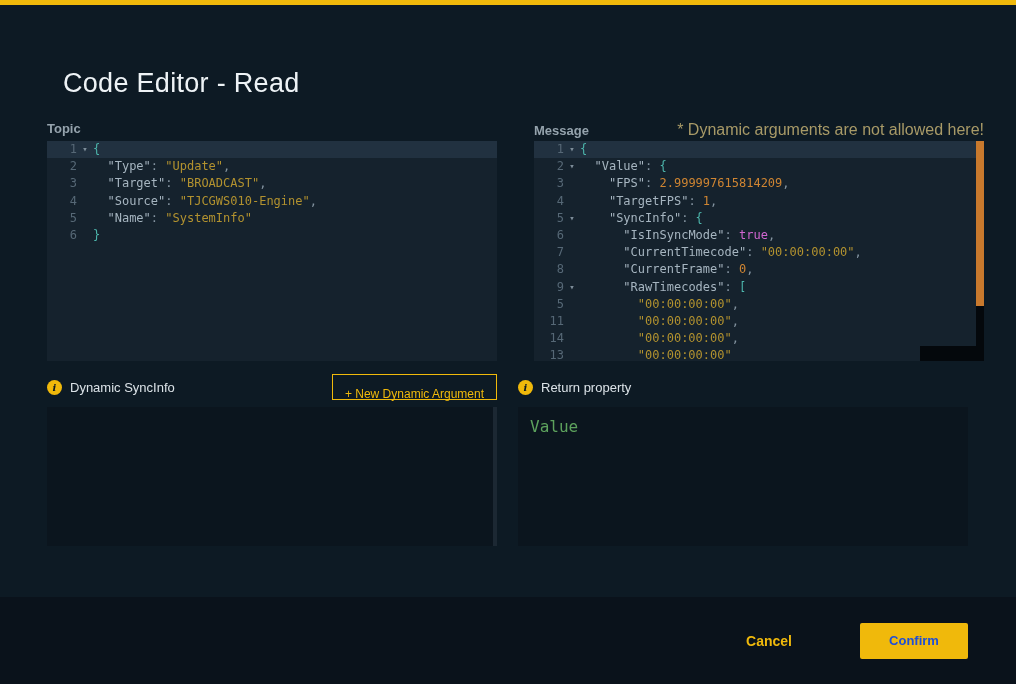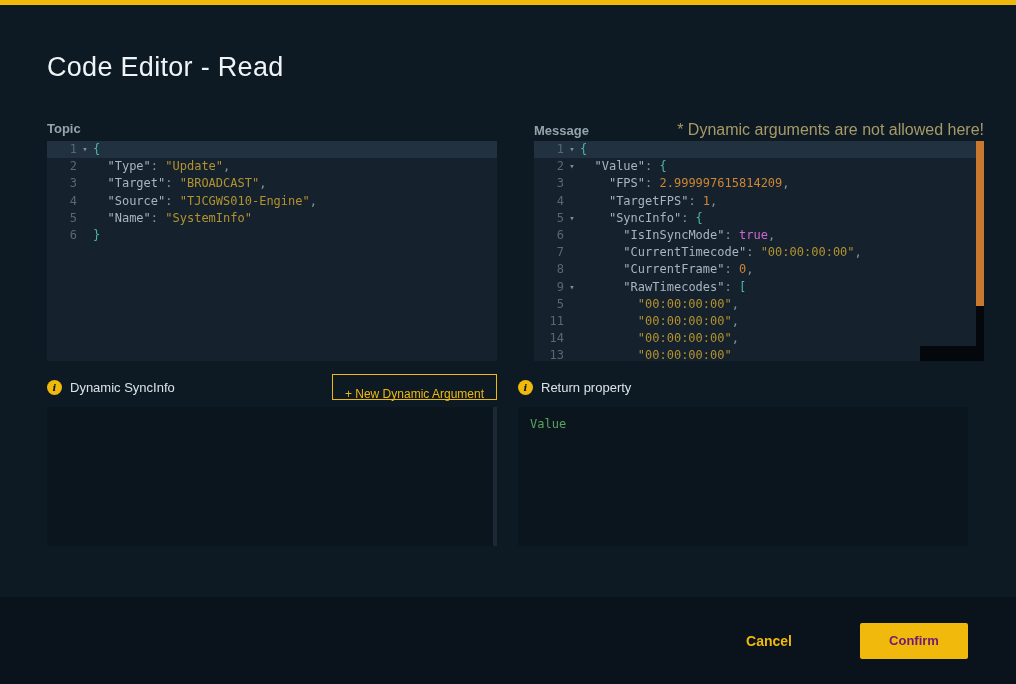--- a/index.html
+++ b/index.html
@@ -7,21 +7,21 @@
   body {
     width:1016px; height:684px;
     background:#0d1a24;
     overflow:hidden;
     font-family:"Liberation Sans", sans-serif;
     position:relative;
   }
   .accent-bar { position:absolute; top:0; left:0; width:100%; height:5px; background:#f0b90b; }
 
   .page-title {
-    position:absolute; left:47px; top:52px; margin:0;
+    position:absolute; left:47px; top:52px; margin:16px;
     font-size:27px; font-weight:500; color:#eef3f6; letter-spacing:0.3px;
   }
 
   
   .section-topic   { position:absolute; left:47px;  top:121px; width:450px; }
   .section-message { position:absolute; left:518px; top:121px; width:450px;margin-left:16px; }
   .editor-header { display:flex; justify-content:space-between; align-items:baseline; height:20px; }
   .editor-label { font-size:13px; color:#95a3ad;font-weight:bold; }
   .editor-note  { font-size:16px; color:#a89a67; }
 
@@ -61,38 +61,38 @@
   .lower-label { font-size:13px; color:#dbe2e7; }
   .outline-btn {
     position:absolute; right:0; top:0; height:26px; padding:12px 12px;
     background:transparent; border:1px solid #f0b90b; color:#f0b90b;
     font-size:12px; font-family:"Liberation Sans", sans-serif; cursor:pointer;
   }
   .panel { margin-top:6px; width:450px; height:139px; background:#0b151e; position:relative; }
   .panel-track { position:absolute; right:0; top:0; width:4px; height:100%; background:#1c2833; }
   .return-value {
     position:absolute; left:12px; top:10px;
-    font-family:"DejaVu Sans Mono", monospace; font-size:12px; color:#5da25d;
+    font-family:"DejaVu Sans Mono", monospace; font-size:16px; color:#5da25d;
   }
 
   
   .footer {
     position:absolute; left:0; bottom:0; width:100%; height:87px;
     background:#0a121b;
     display:flex; align-items:center; justify-content:flex-end;
     gap:62px; padding-right:48px;
   }
   .cancel-btn {
     background:none; border:none; color:#f0b90b;
     font-size:14px; font-weight:700; cursor:pointer;
     font-family:"Liberation Sans", sans-serif;
   }
   .confirm-btn {
     width:108px; height:36px; background:#f0b90b; border:none; border-radius:2px;
-    color:#701a75; font-size:13px; font-weight:700; cursor:pointer;
+    color:#1d4ed8; font-size:13px; font-weight:700; cursor:pointer;
     font-family:"Liberation Sans", sans-serif;
   }
 </style>
 </head>
 <body>
 
 <div class="accent-bar"></div>
 
 <h1 class="page-title">Code Editor - Read</h1>
 

